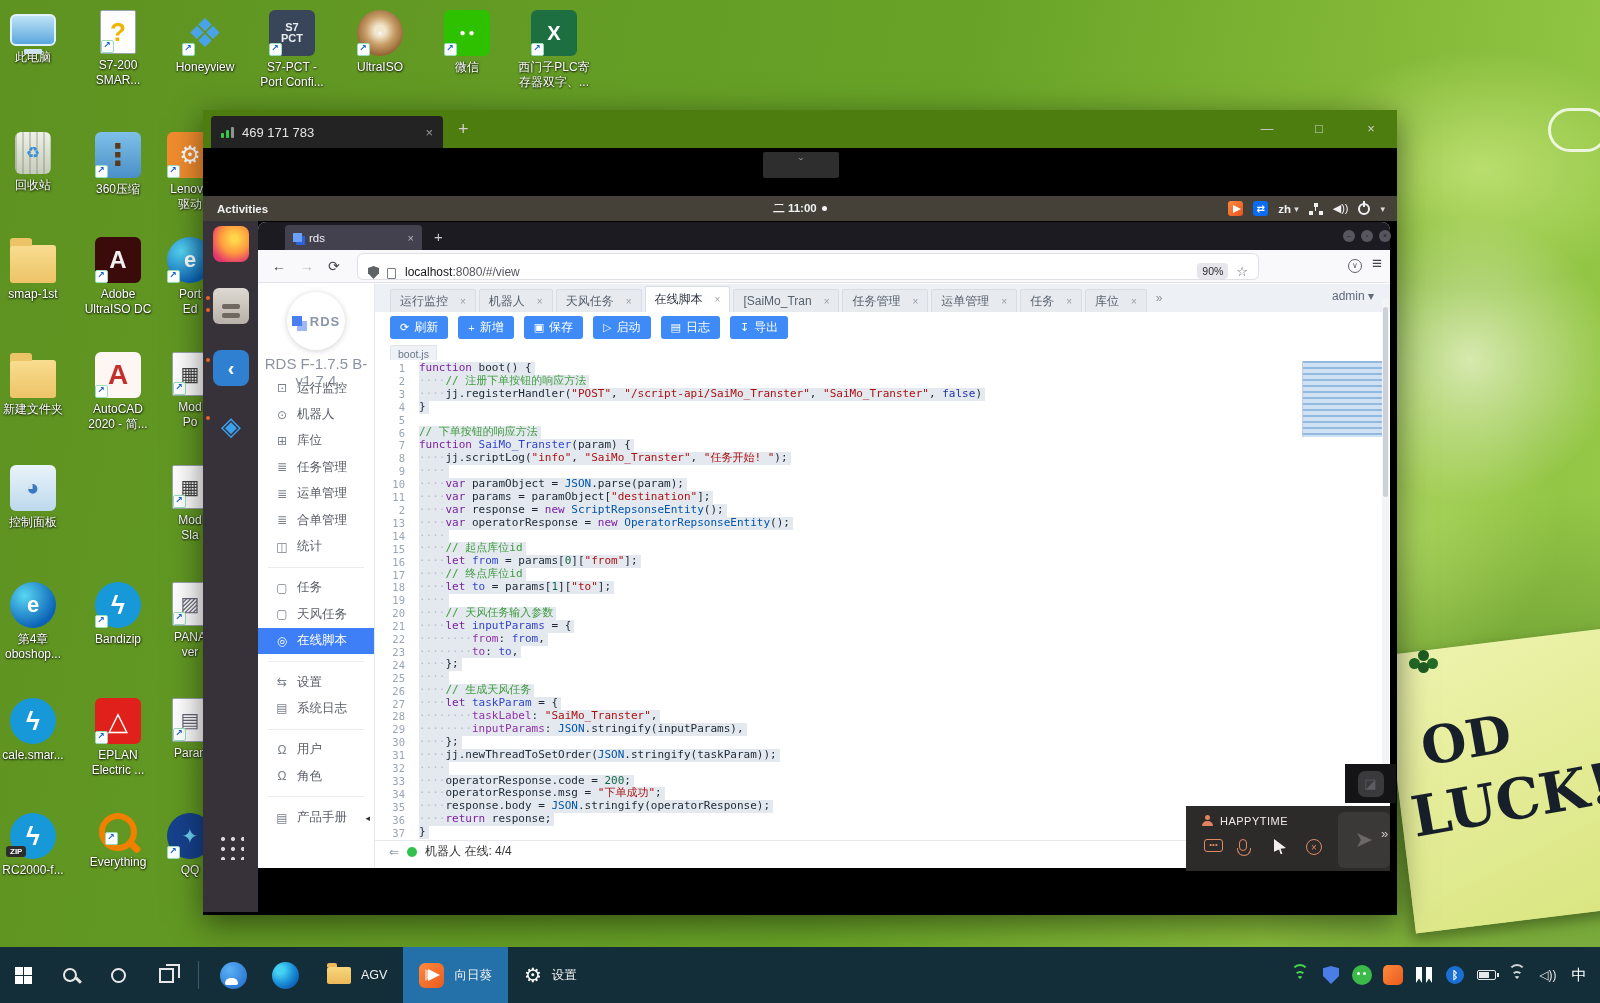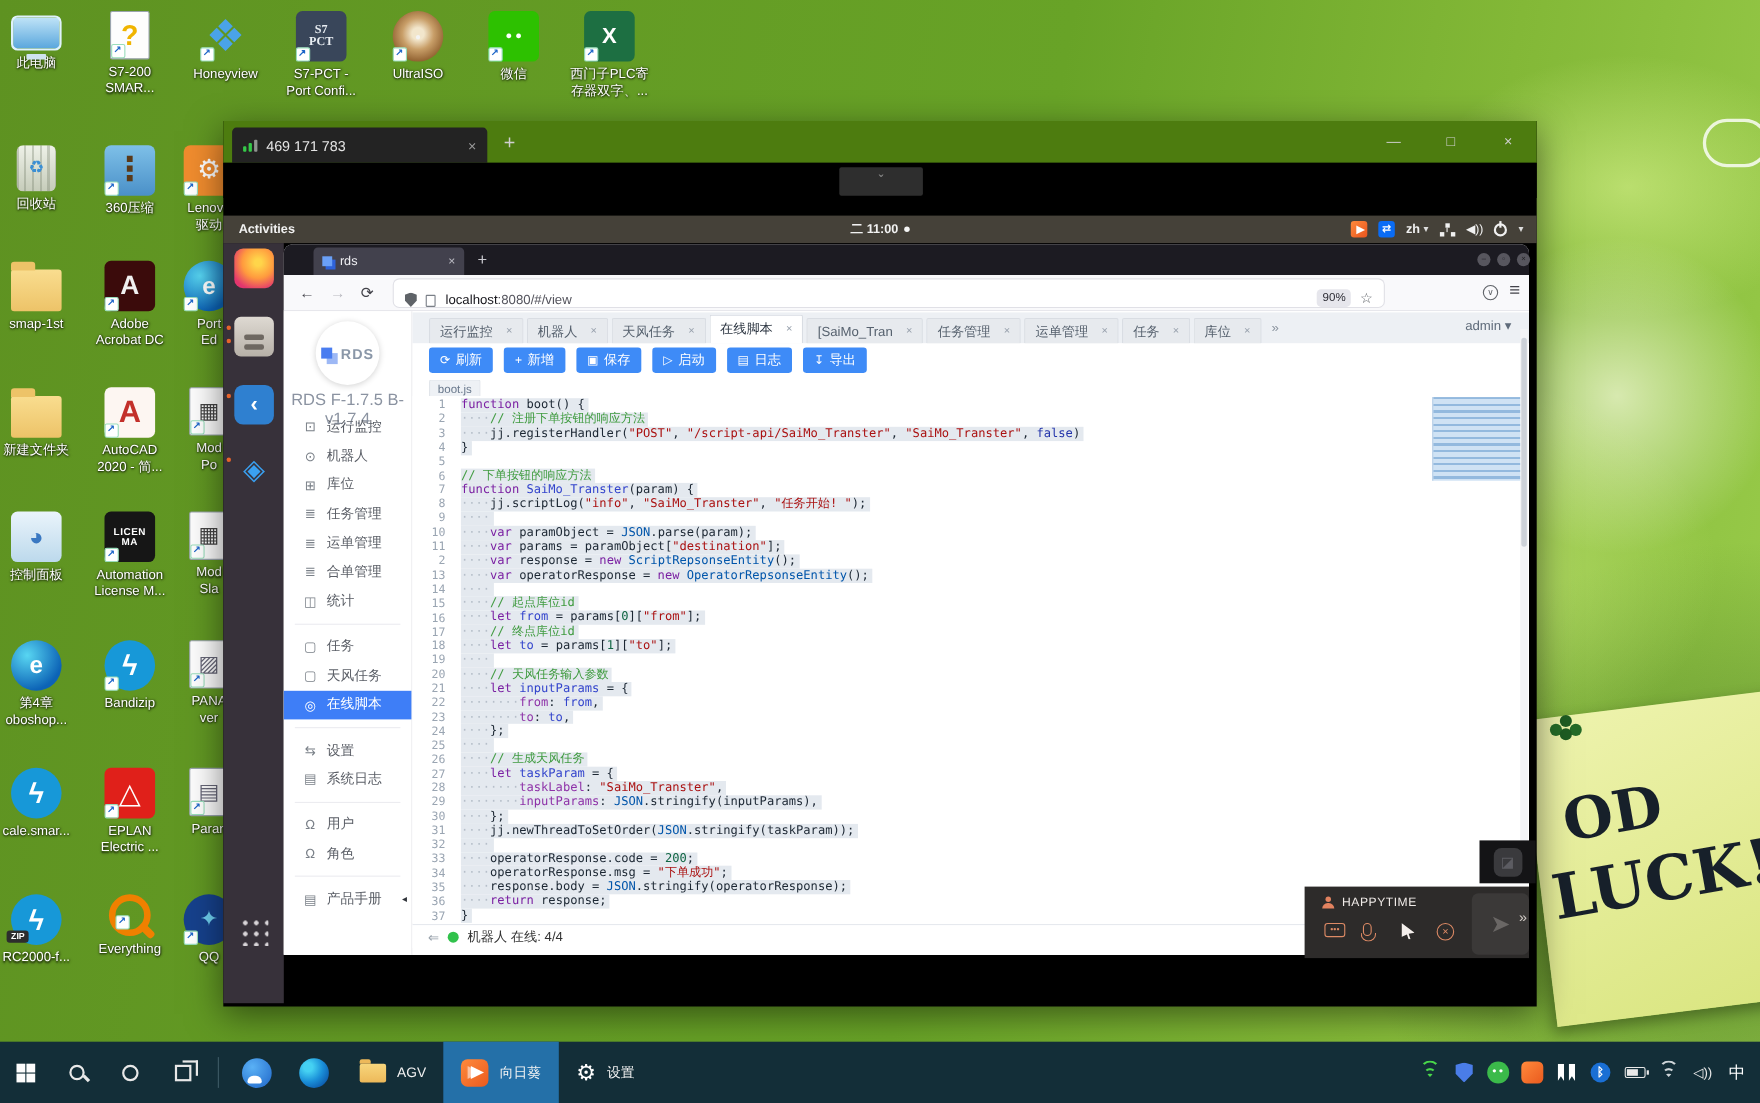--- a/index.html
+++ b/index.html
@@ -233,21 +233,21 @@
       <div class="di" style="left: 160px; top: 10px;">
         <div class="dico s-square">
           <span class="dg" style="color: rgb(74, 163, 232); font-size: 40px;">❖</span>
           <span class="sc"></span>
         </div>
         <div class="dlabel">
           <div>Honeyview</div>
         </div>
       </div>
       <div class="di" style="left: 247px; top: 10px;">
-        <div class="dico s-square k-s7pct" style="background: rgb(57, 70, 90); font-family: Liberation Serif, serif;">
+        <div class="dico s-square k-s7pct" style="background: rgb(57, 70, 90);">
           <span class="dg">S7
 PCT</span>
           <span class="sc"></span>
         </div>
         <div class="dlabel">
           <div>S7-PCT -</div>
           <div>Port Confi...</div>
         </div>
       </div>
       <div class="di" style="left: 335px; top: 10px;">
@@ -311,21 +311,21 @@
           <div>smap-1st</div>
         </div>
       </div>
       <div class="di" style="left: 73px; top: 237px;">
         <div class="dico s-square" style="background: rgb(59, 11, 11);">
           <span class="dg" style="color: rgb(240, 240, 240); font-size: 24px;">A</span>
           <span class="sc"></span>
         </div>
         <div class="dlabel">
           <div>Adobe</div>
-          <div>Acrobat DC</div>
+          <div>UltraISO DC</div>
         </div>
       </div>
       <div class="di" style="left: 145px; top: 237px;">
         <div class="dico s-circle" style="background: radial-gradient(circle at 32% 30%, rgb(88, 214, 242), rgb(12, 99, 182) 72%);">
           <span class="dg" style="color: rgb(255, 255, 255); font-size: 22px;">e</span>
           <span class="sc"></span>
         </div>
         <div class="dlabel">
           <div>Port</div>
           <div>Ed</div>
@@ -356,31 +356,20 @@
           <div>Mod</div>
           <div>Po</div>
         </div>
       </div>
       <div class="di" style="left: -12px; top: 465px;">
         <div class="dico s-square" style="background: linear-gradient(rgb(234, 244, 251), rgb(188, 217, 236));">
           <span class="dg" style="color: rgb(58, 120, 194); font-size: 22px;">◕</span>
         </div>
         <div class="dlabel">
           <div>控制面板</div>
-        </div>
-      </div>
-      <div class="di" style="left: 73px; top: 465px;">
-        <div class="dico s-square k-license" style="background: rgb(22, 22, 22);">
-          <span class="dg">LICEN
-MA</span>
-          <span class="sc"></span>
-        </div>
-        <div class="dlabel">
-          <div>Automation</div>
-          <div>License M...</div>
         </div>
       </div>
       <div class="di" style="left: 145px; top: 465px;">
         <div class="dico s-doc">
           <span class="dg" style="color: rgb(68, 68, 68); font-size: 20px;">▦</span>
           <span class="sc"></span>
         </div>
         <div class="dlabel">
           <div>Mod</div>
           <div>Sla</div>

